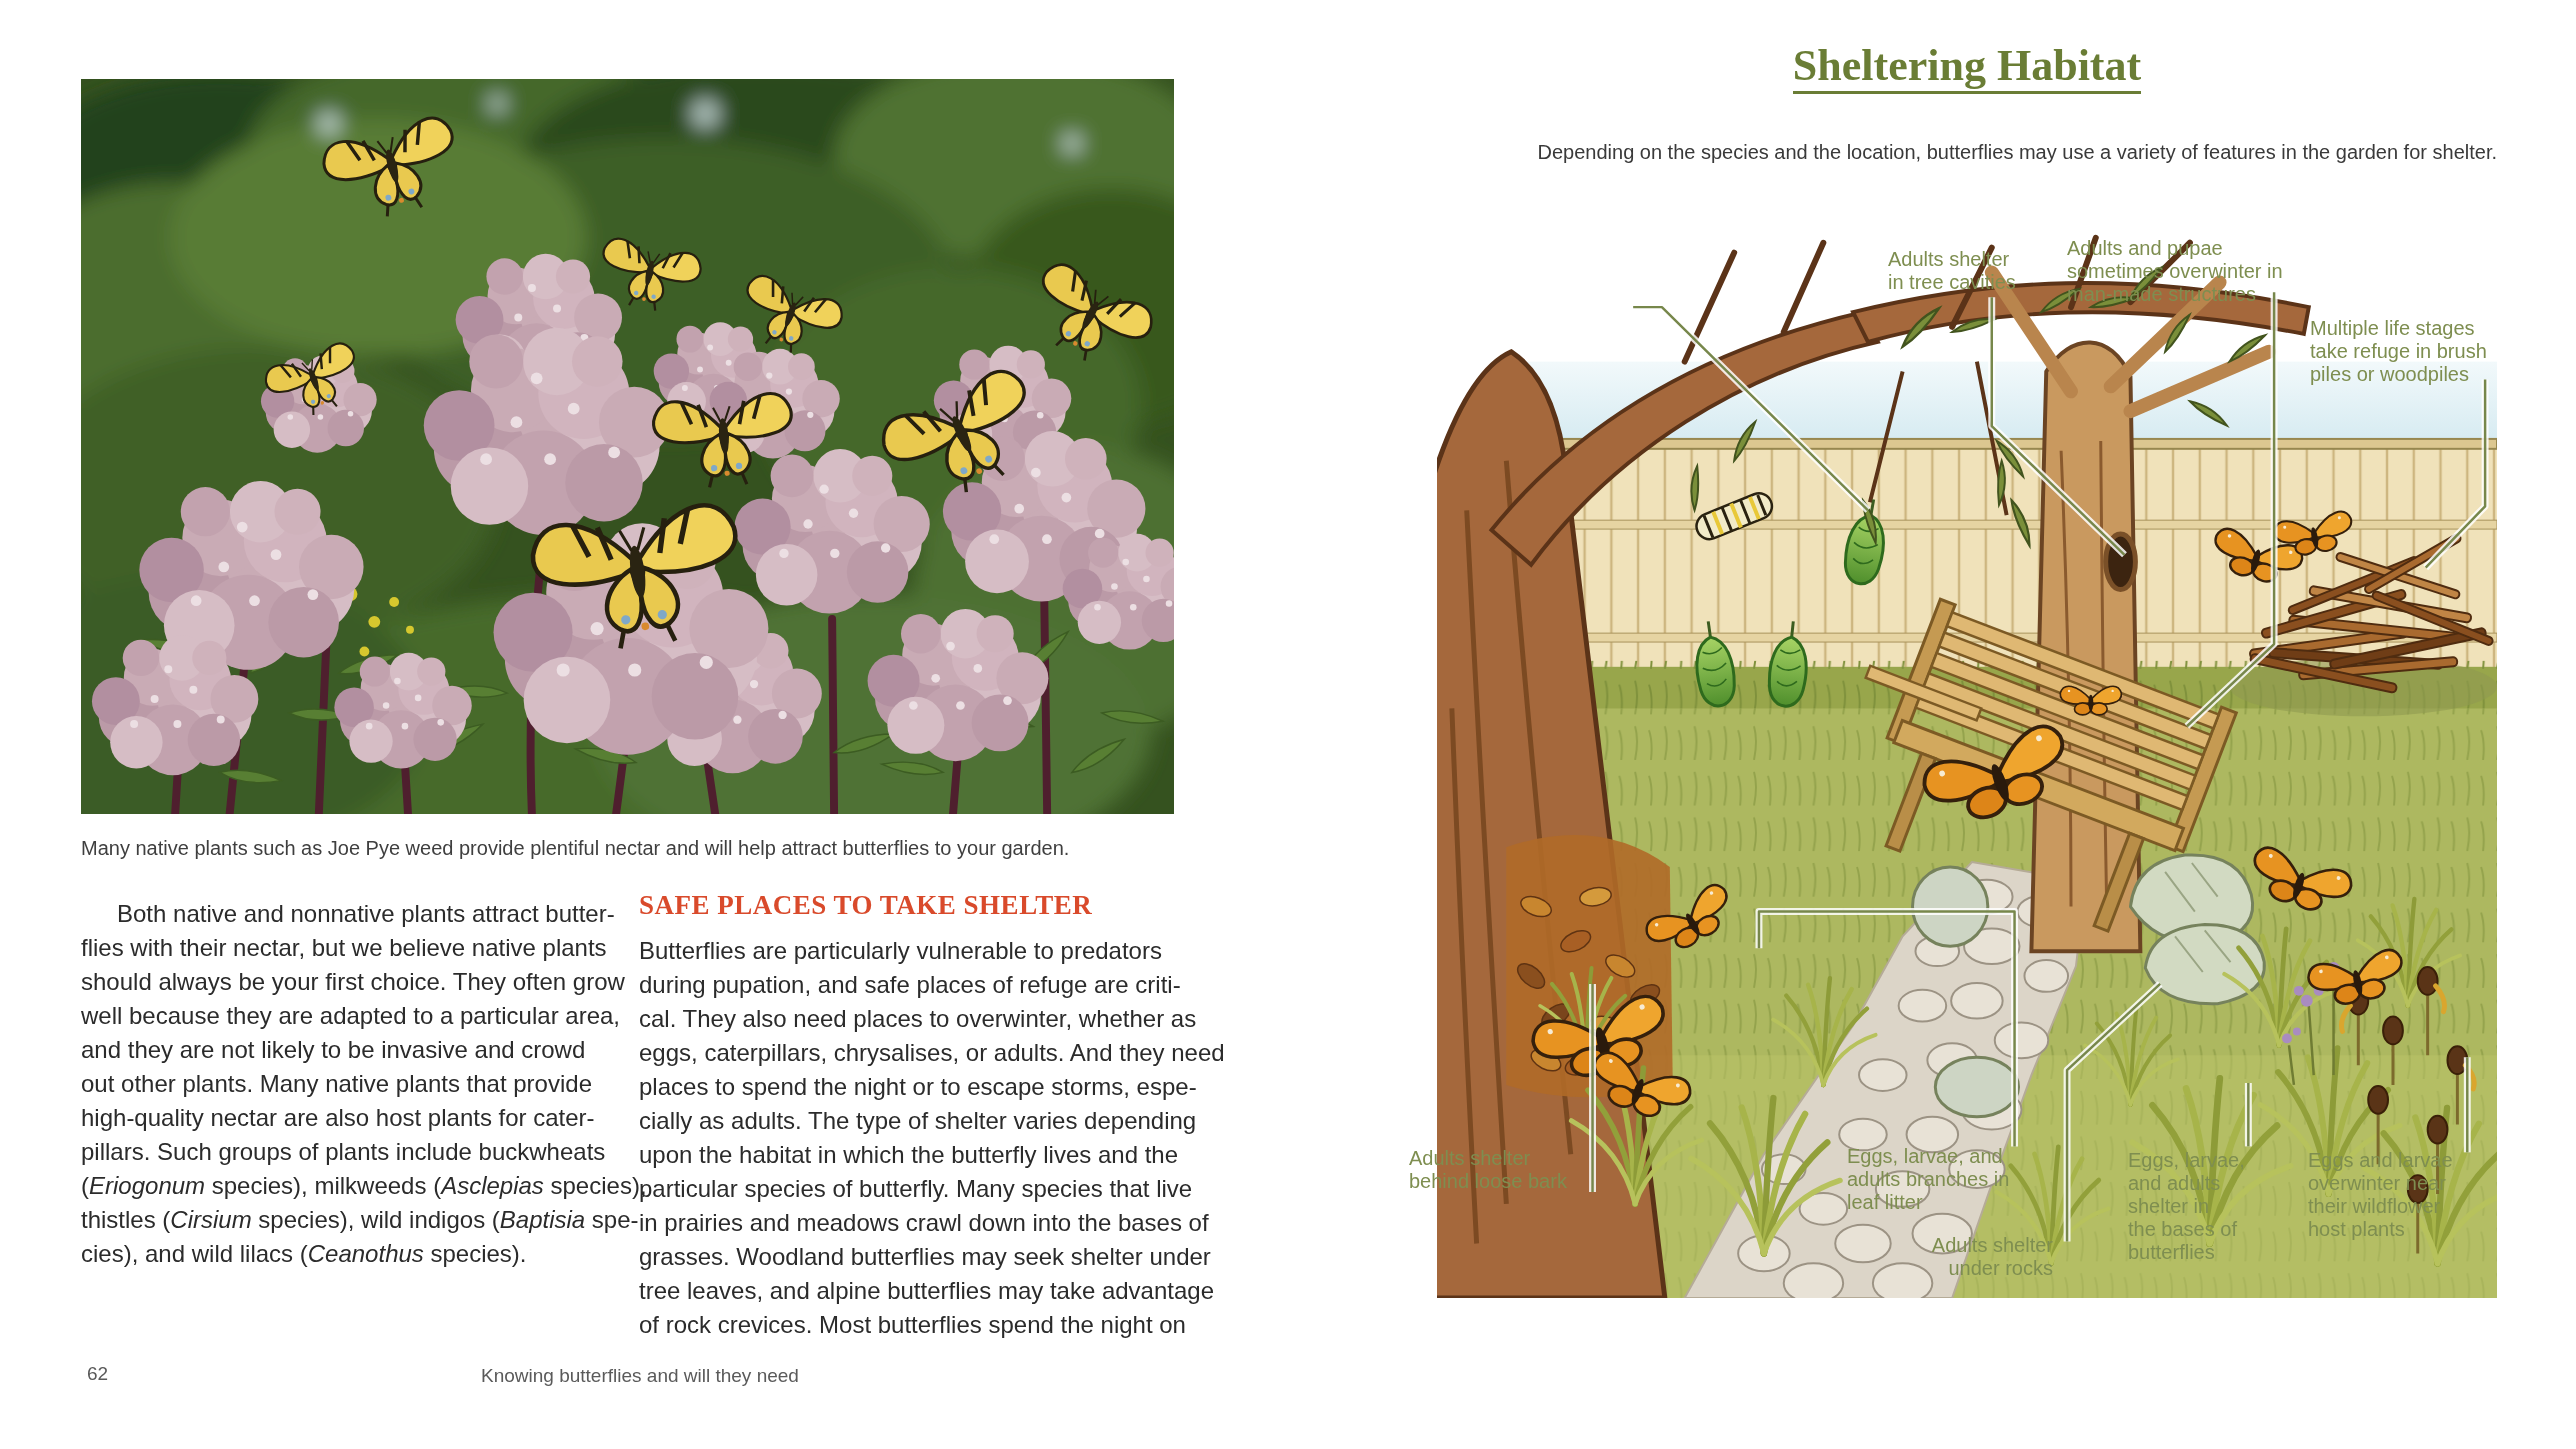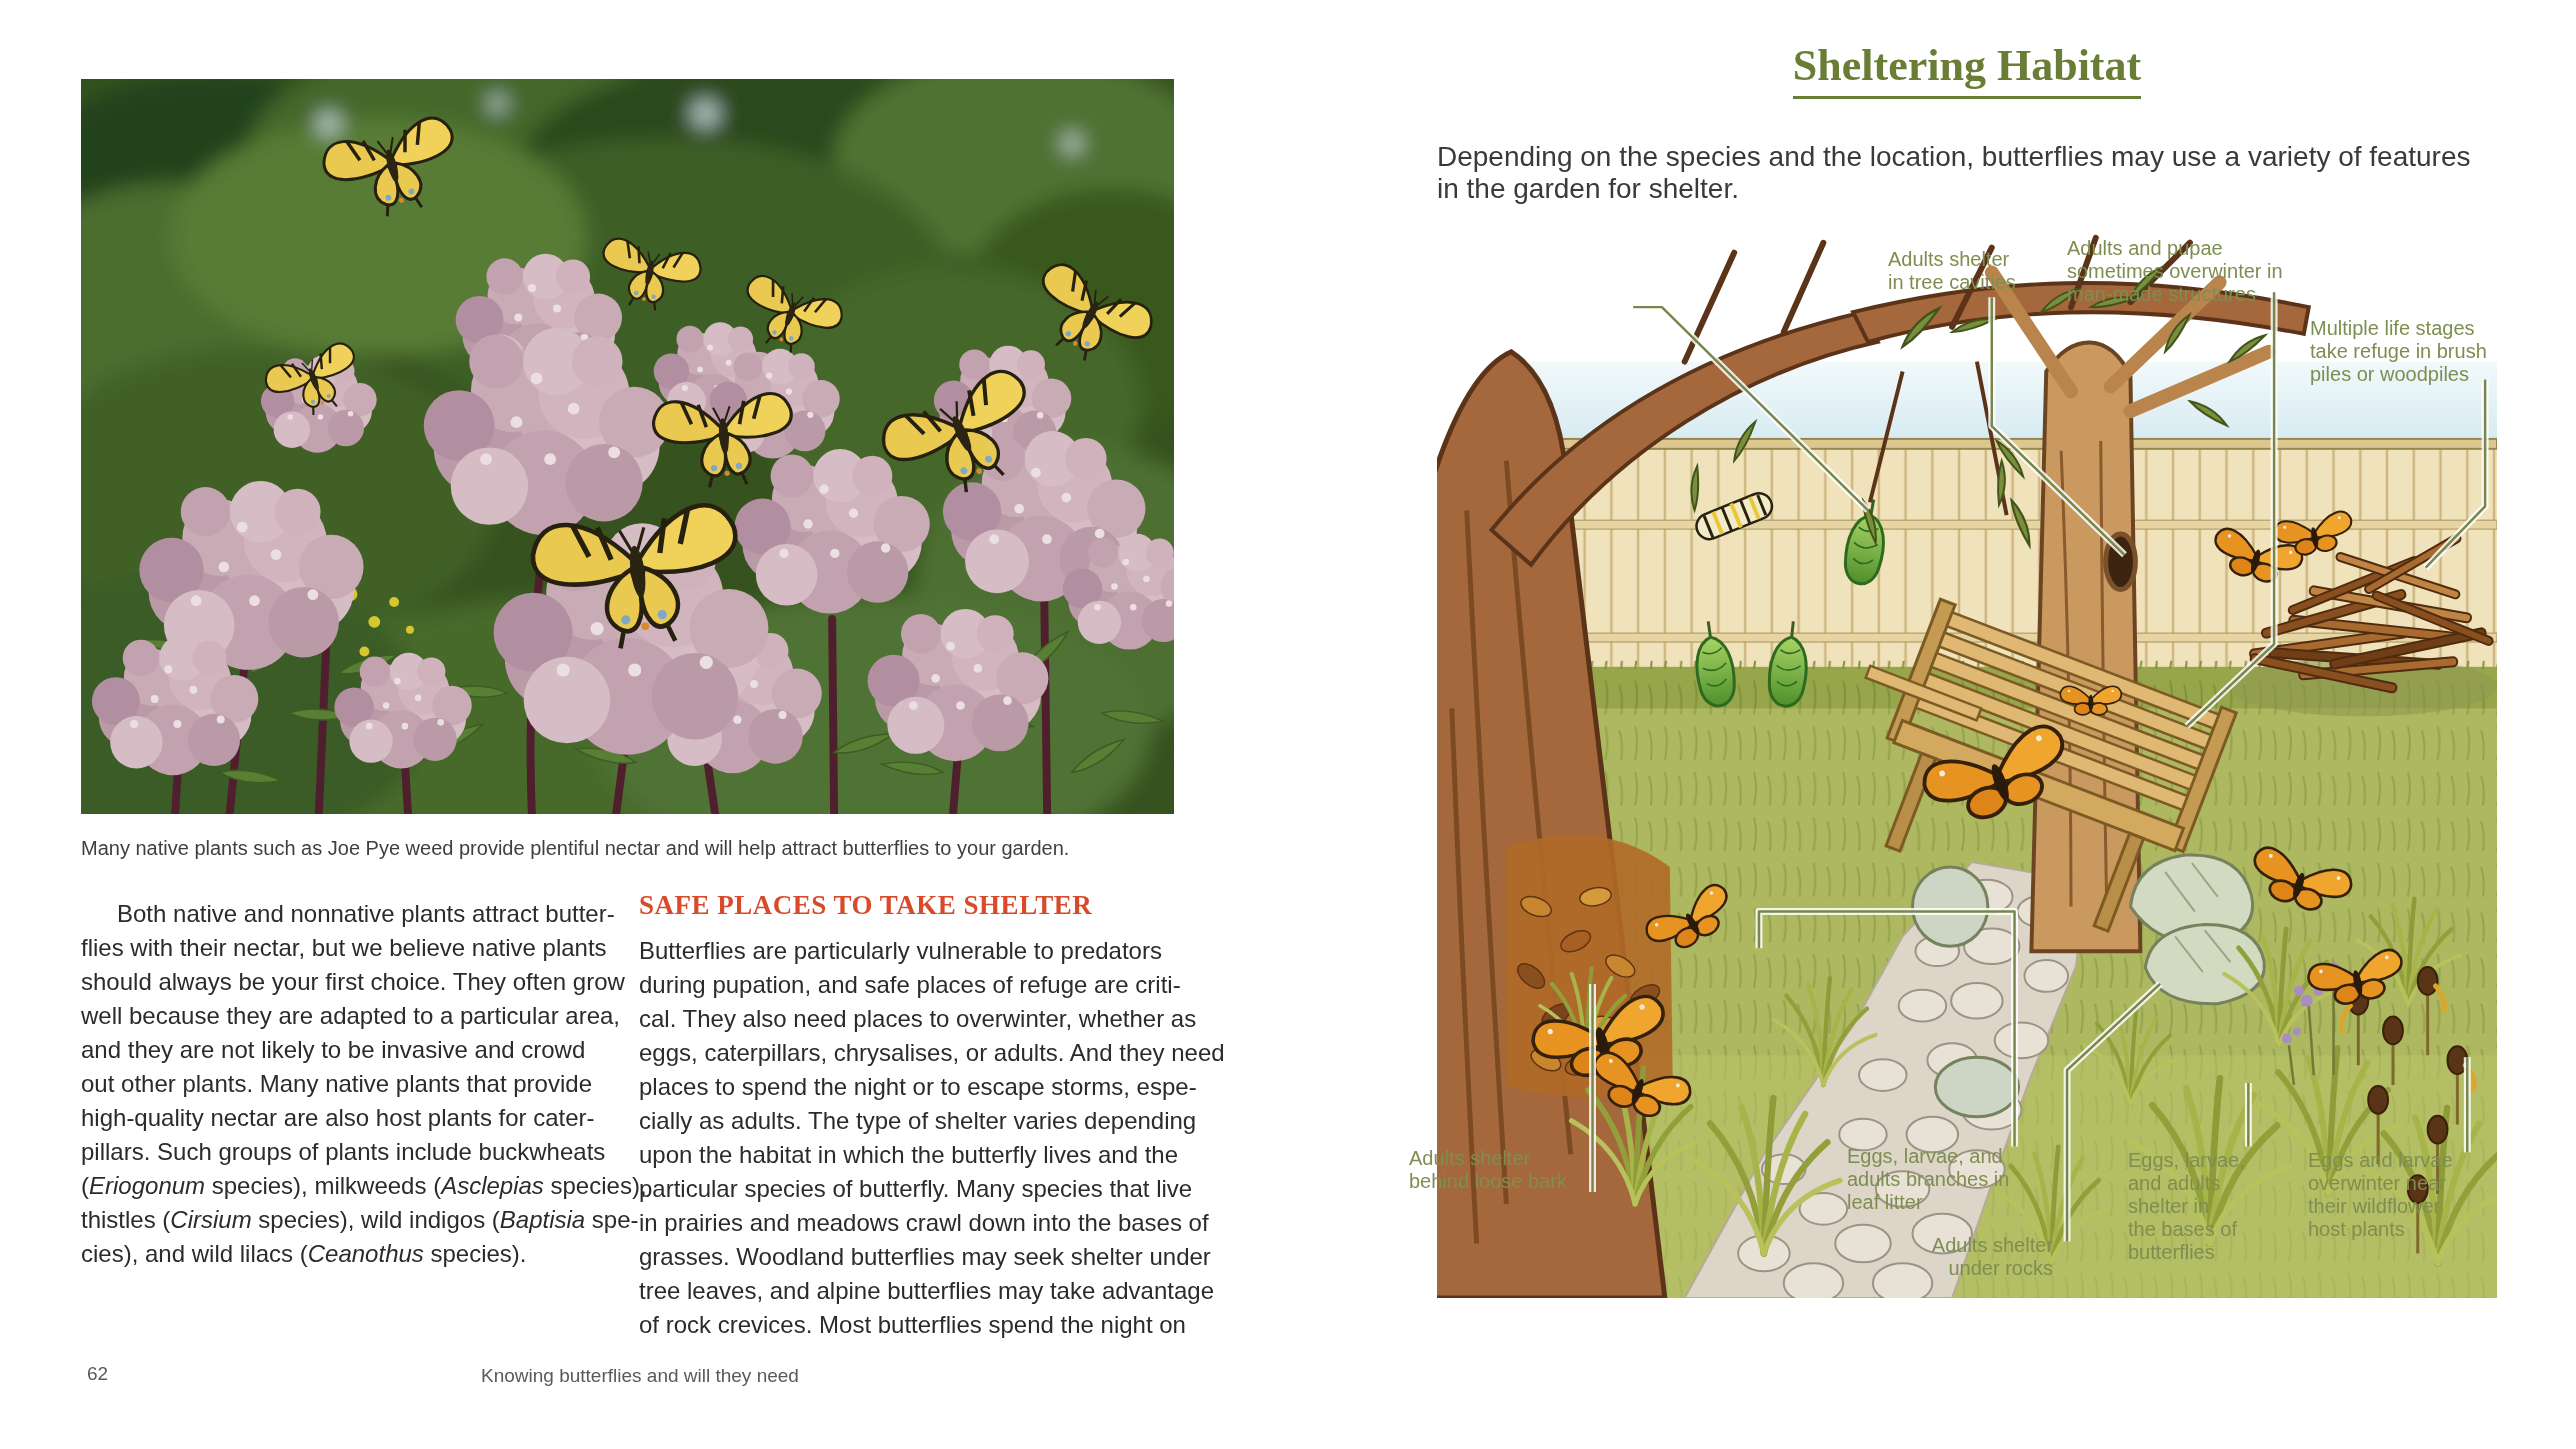--- a/index.html
+++ b/index.html
@@ -14,22 +14,22 @@
        white-space:normal;}
   .col1{left:81px;top:897px;width:594px;text-indent:36px;}
   .col2{left:639px;top:890px;width:594px;}
   .sect-head{font-family:"Liberation Serif",serif;font-weight:bold;font-size:27px;
              letter-spacing:0.5px;color:#d94a2b;margin:0 0 13px 0;}
   .pagenum{left:87px;top:1363px;font-size:19px;color:#5a5a5a;}
   .runfoot{left:481px;top:1365px;font-size:19px;color:#5a5a5a;}
   
   .title-wrap{left:1437px;top:40px;width:1060px;text-align:center;}
   .page-title{display:inline-block;font-family:"Liberation Serif",serif;font-weight:bold;
-              font-size:44px;color:#6a7d35;border-bottom:3px solid #6a7d35;padding-bottom:5px;margin:0;}
-  .subtitle-wrap{left:1437px;top:141px;width:1060px;text-align:left;font-size:28px;color:#3a3a3a;}
+              font-size:44px;color:#6a7d35;border-bottom:3px solid #6a7d35;margin:0;}
+  .subtitle-wrap{left:1437px;top:141px;width:1060px;text-align:right;font-size:20px;color:#3a3a3a;}
   .illo-box{left:1437px;top:213px;width:1060px;height:1085px;}
   .illo-box svg{display:block;width:100%;height:100%;}
   .callout{font-size:20px;line-height:23px;color:#7e8e50;white-space:pre-line;}
   .c1{left:1486px;top:241px;width:228px;}
   .c2{left:1888px;top:248px;width:168px;}
   .c3{left:2067px;top:237px;width:258px;}
   .c4{left:2310px;top:317px;width:208px;}
   .c5{left:1409px;top:1147px;width:178px;}
   .c6{left:1847px;top:1145px;width:183px;}
   .c7{left:1880px;top:1234px;width:173px;text-align:right;}

